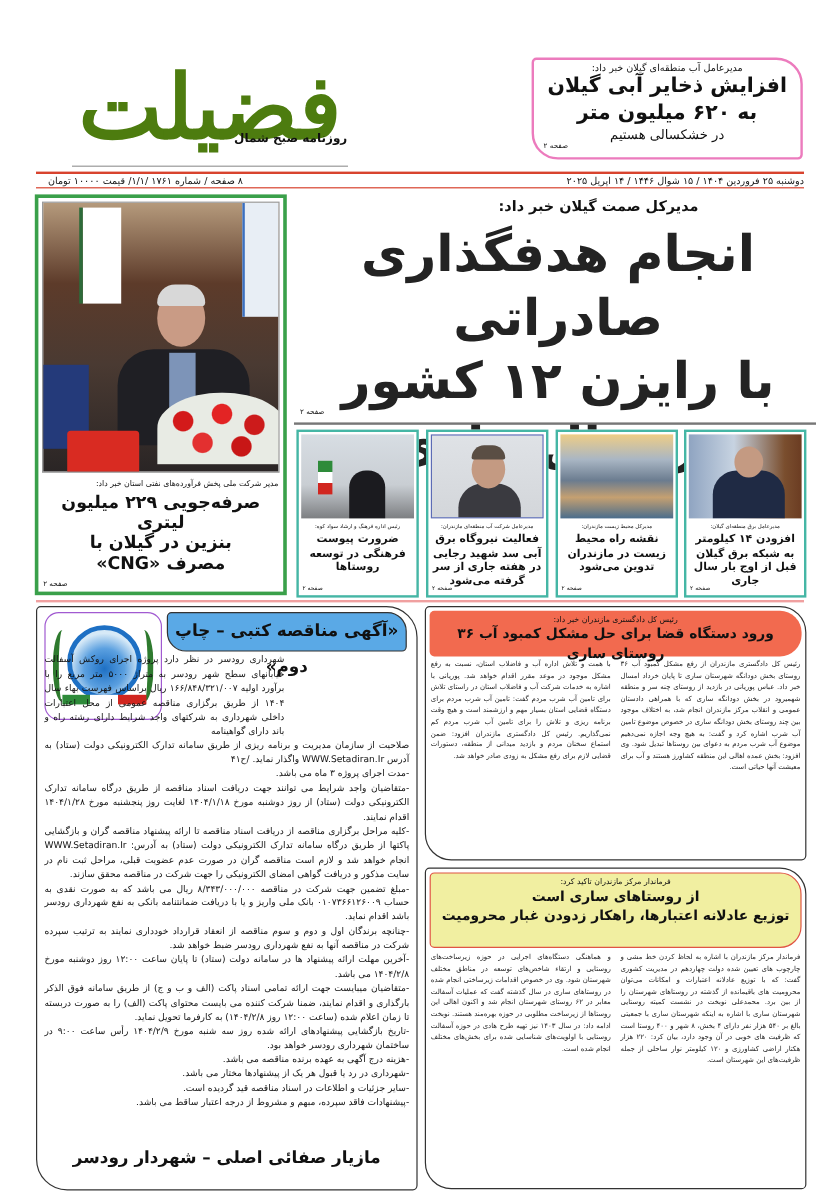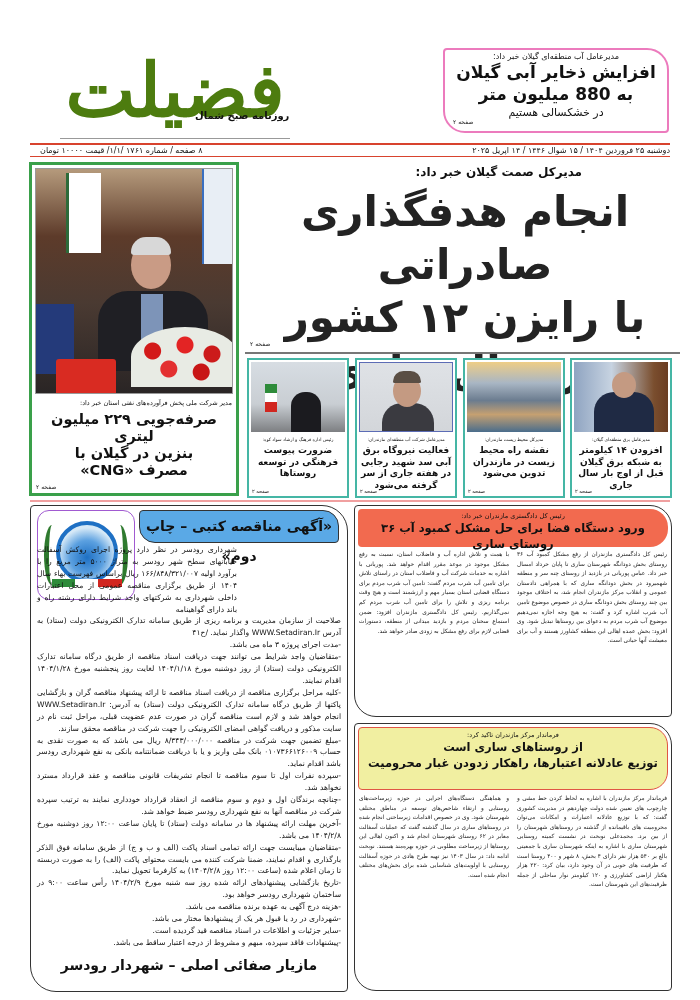--- a/index.html
+++ b/index.html
@@ -94,21 +94,21 @@
 </head>
 <body>
 
 <div class="abs" id="logo">فضیلت</div>
 <div class="abs" id="tagline">روزنامه صبح شمال</div>
 <div class="abs" id="logo-underline"></div>
 
 <div class="abs" id="teaser">
   <div class="kicker">مدیرعامل آب منطقه‌ای گیلان خبر داد:</div>
   <div class="h1">افزایش ذخایر آبی گیلان</div>
-  <div class="h1">به 880 میلیون متر</div>
+  <div class="h1">به ۶۲۰ میلیون متر</div>
   <div class="sub">در خشکسالی هستیم</div>
   <div class="pg">صفحه ۲</div>
 </div>
 
 <div class="abs rule-red" style="top:143px"></div>
 <div class="abs" id="issue-line">۸ صفحه / شماره ۱۷۶۱ /۱/۱/ قیمت ۱۰۰۰۰ تومان</div>
 <div class="abs" id="date-line">دوشنبه ۲۵ فروردین ۱۴۰۴ / ۱۵ شوال ۱۴۴۶ / ۱۴ اپریل ۲۰۲۵</div>
 <div class="abs rule-red" style="top:156px;height:1px"></div>
 
 <div class="abs" id="green-box">
@@ -186,21 +186,20 @@
     <div class="ribbon"></div>
   </div>
   <div id="ad-title">«آگهی مناقصه کتبی – چاپ دوم»</div>
   <div id="ad-body">
     <p class="indent">شهرداری رودسر در نظر دارد پروژه اجرای روکش آسفالت خیابانهای سطح شهر رودسر به متراژ ۵۰۰۰ متر مربع را با برآورد اولیه ۱۶۶/۸۴۸/۳۲۱/۰۰۷ ریال براساس فهرست بهاء سال ۱۴۰۴ از طریق برگزاری مناقصه عمومی از محل اعتبارات داخلی شهرداری به شرکتهای واجد شرایط دارای رشته راه و باند دارای گواهینامه</p>
     <p>صلاحیت از سازمان مدیریت و برنامه ریزی از طریق سامانه تدارک الکترونیکی دولت (ستاد) به آدرس WWW.Setadiran.Ir واگذار نماید. /ح۴۱</p>
     <p>-مدت اجرای پروژه ۳ ماه می باشد.</p>
     <p>-متقاضیان واجد شرایط می توانند جهت دریافت اسناد مناقصه از طریق درگاه سامانه تدارک الکترونیکی دولت (ستاد) از روز دوشنبه مورخ ۱۴۰۴/۱/۱۸ لغایت روز پنجشنبه مورخ ۱۴۰۴/۱/۲۸ اقدام نمایند.</p>
     <p>-کلیه مراحل برگزاری مناقصه از دریافت اسناد مناقصه تا ارائه پیشنهاد مناقصه گران و بازگشایی پاکتها از طریق درگاه سامانه تدارک الکترونیکی دولت (ستاد) به آدرس: WWW.Setadiran.Ir انجام خواهد شد و لازم است مناقصه گران در صورت عدم عضویت قبلی، مراحل ثبت نام در سایت مذکور و دریافت گواهی امضای الکترونیکی را جهت شرکت در مناقصه محقق سازند.</p>
     <p>-مبلغ تضمین جهت شرکت در مناقصه ۸/۳۴۳/۰۰۰/۰۰۰ ریال می باشد که به صورت نقدی به حساب ۰۱۰۷۳۶۶۱۲۶۰۰۹ بانک ملی واریز و یا با دریافت ضمانتنامه بانکی به نفع شهرداری رودسر باشد اقدام نماید.</p>
-    <p>-سپرده نفرات اول تا سوم مناقصه تا انجام تشریفات قانونی مناقصه و عقد قرارداد مسترد نخواهد شد.</p>
     <p>-چنانچه برندگان اول و دوم و سوم مناقصه از انعقاد قرارداد خودداری نمایند به ترتیب سپرده شرکت در مناقصه آنها به نفع شهرداری رودسر ضبط خواهد شد.</p>
     <p>-آخرین مهلت ارائه پیشنهاد ها در سامانه دولت (ستاد) تا پایان ساعت ۱۲:۰۰ روز دوشنبه مورخ ۱۴۰۴/۲/۸ می باشد.</p>
     <p>-متقاضیان میبایست جهت ارائه تمامی اسناد پاکت (الف و ب و ج) از طریق سامانه فوق الذکر بارگذاری و اقدام نمایند، ضمنا شرکت کننده می بایست محتوای پاکت (الف) را به صورت دربسته تا زمان اعلام شده (ساعت ۱۲:۰۰ روز ۱۴۰۴/۲/۸) به کارفرما تحویل نماید.</p>
     <p>-تاریخ بازگشایی پیشنهادهای ارائه شده روز سه شنبه مورخ ۱۴۰۴/۲/۹ رأس ساعت ۹:۰۰ در ساختمان شهرداری رودسر خواهد بود.</p>
     <p>-هزینه درج آگهی به عهده برنده مناقصه می باشد.</p>
     <p>-شهرداری در رد یا قبول هر یک از پیشنهادها مختار می باشد.</p>
     <p>-سایر جزئیات و اطلاعات در اسناد مناقصه قید گردیده است.</p>
     <p>-پیشنهادات فاقد سپرده، مبهم و مشروط از درجه اعتبار ساقط می باشد.</p>
   </div>
   <div id="ad-sign">مازیار صفائی اصلی – شهردار رودسر</div>

